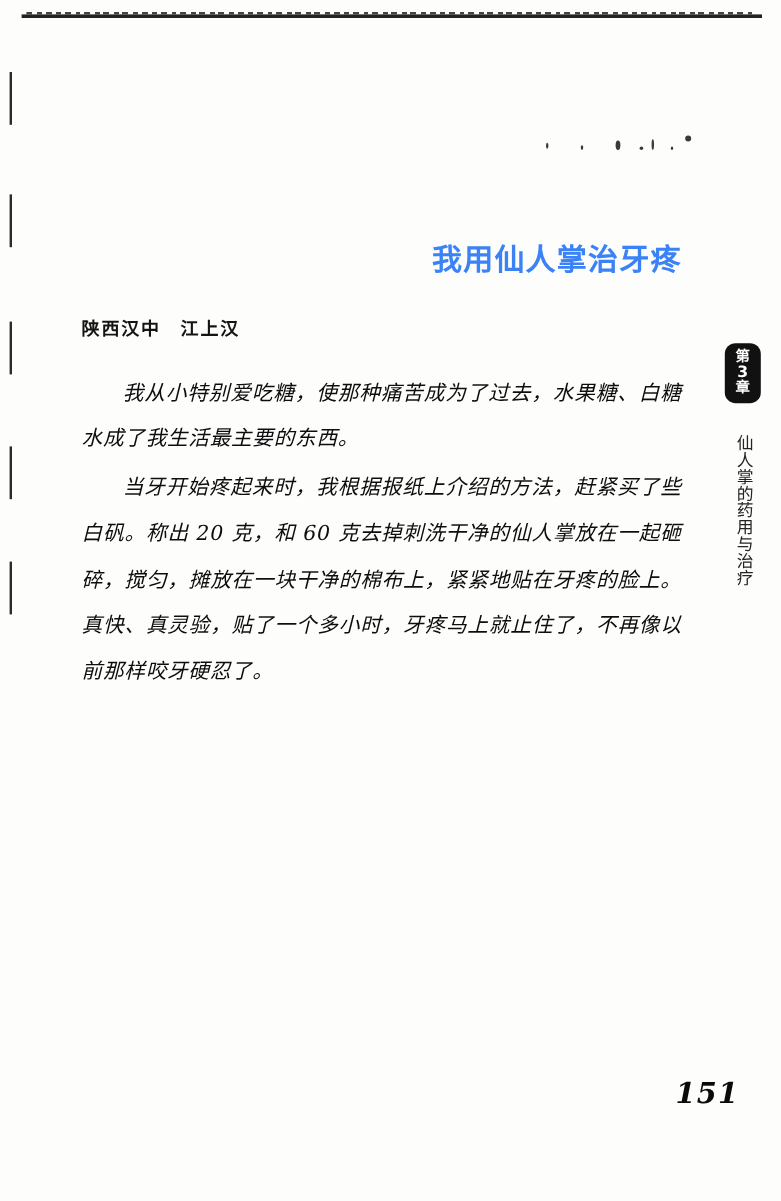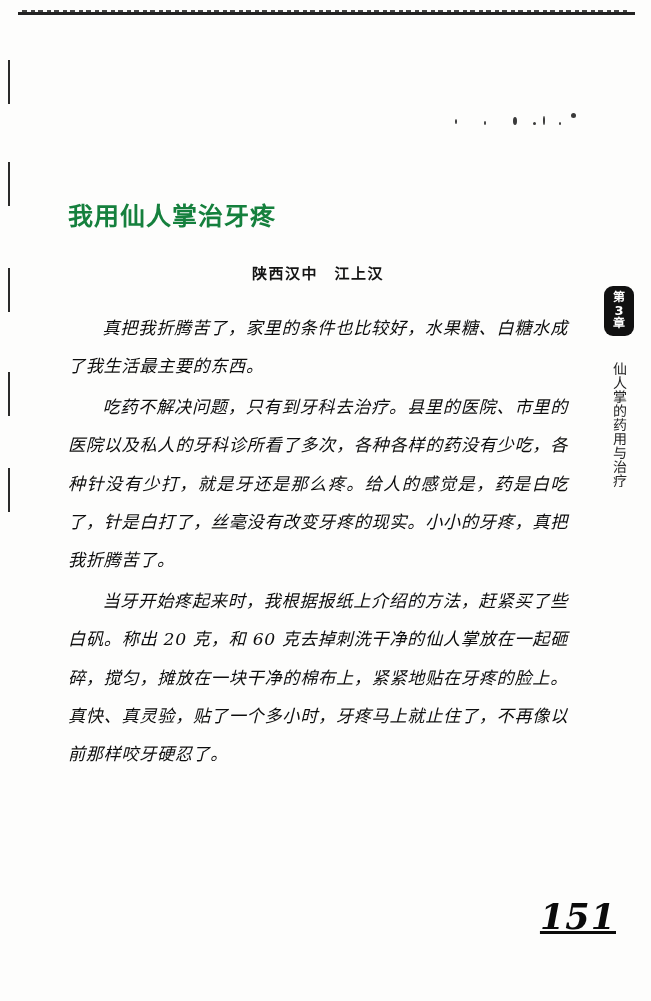--- a/index.html
+++ b/index.html
@@ -84,31 +84,30 @@
     left: 68px;
     top: 196px;
     width: 500px;
   }
 
   .article-title {
     font-family: Liberation Serif, serif;
     font-weight: 700;
     font-size: 25px;
     letter-spacing: 1px;
-    text-align: left;
+    text-align: right;
     margin: 0;
-    color: #15803d;
+    color: #3b82f6;
   }
 
   .article-byline {
     font-family: "DejaVu Sans", "Liberation Sans", sans-serif;
     font-weight: 700;
     font-size: 15px;
     letter-spacing: 1.5px;
-    text-align: center;
     margin: 30px 0 0 0;
     color: #141414;
   }
 
   .article-body { margin-top: 26px; }
 
   .para {
     margin: 0 0 2px 0;
     font-family: "DejaVu Serif", "Liberation Serif", serif;
     font-size: 17.2px;
@@ -163,24 +162,23 @@
   }
 
   
   .folio {
     position: absolute;
     right: 35px;
     top: 896px;
     font-family: "DejaVu Serif", "Liberation Serif", serif;
     font-style: italic;
     font-weight: 700;
-    font-size: 35px;
+    font-size: 24px;
     color: #0b0b0b;
     letter-spacing: 1px;
-    text-decoration: underline;
   }
 </style>
 </head>
 <body>
 
 <div id="page">
 
   <div class="scan-top-rule"></div>
 
   <div class="edge-ticks">
@@ -200,22 +198,21 @@
     <b></b>
     <b></b>
   </div>
 
   <div class="article">
     <h1 class="article-title">我用仙人掌治牙疼</h1>
 
     <div class="article-byline">陕西汉中　江上汉</div>
 
     <div class="article-body">
-      <p class="para">真把我折腾苦了，家里的条件也比较好，水果糖、白糖水成了我生活最主要的东西。</p>
-      <p class="para">吃药不解决问题，只有到牙科去治疗。县里的医院、市里的医院以及私人的牙科诊所看了多次，各种各样的药没有少吃，各种针没有少打，就是牙还是那么疼。给人的感觉是，药是白吃了，针是白打了，丝毫没有改变牙疼的现实。小小的牙疼，真把我折腾苦了。</p>
+      <p class="para">我从小特别爱吃糖，使那种痛苦成为了过去，水果糖、白糖水成了我生活最主要的东西。</p>
       <p class="para">当牙开始疼起来时，我根据报纸上介绍的方法，赶紧买了些白矾。称出 20 克，和 60 克去掉刺洗干净的仙人掌放在一起砸碎，搅匀，摊放在一块干净的棉布上，紧紧地贴在牙疼的脸上。真快、真灵验，贴了一个多小时，牙疼马上就止住了，不再像以前那样咬牙硬忍了。</p>
 
     </div>
   </div>
 
   <div class="chapter-tab">
     <div class="chapter-badge">
       <span>第</span>
       <span class="num">3</span>
       <span>章</span>

